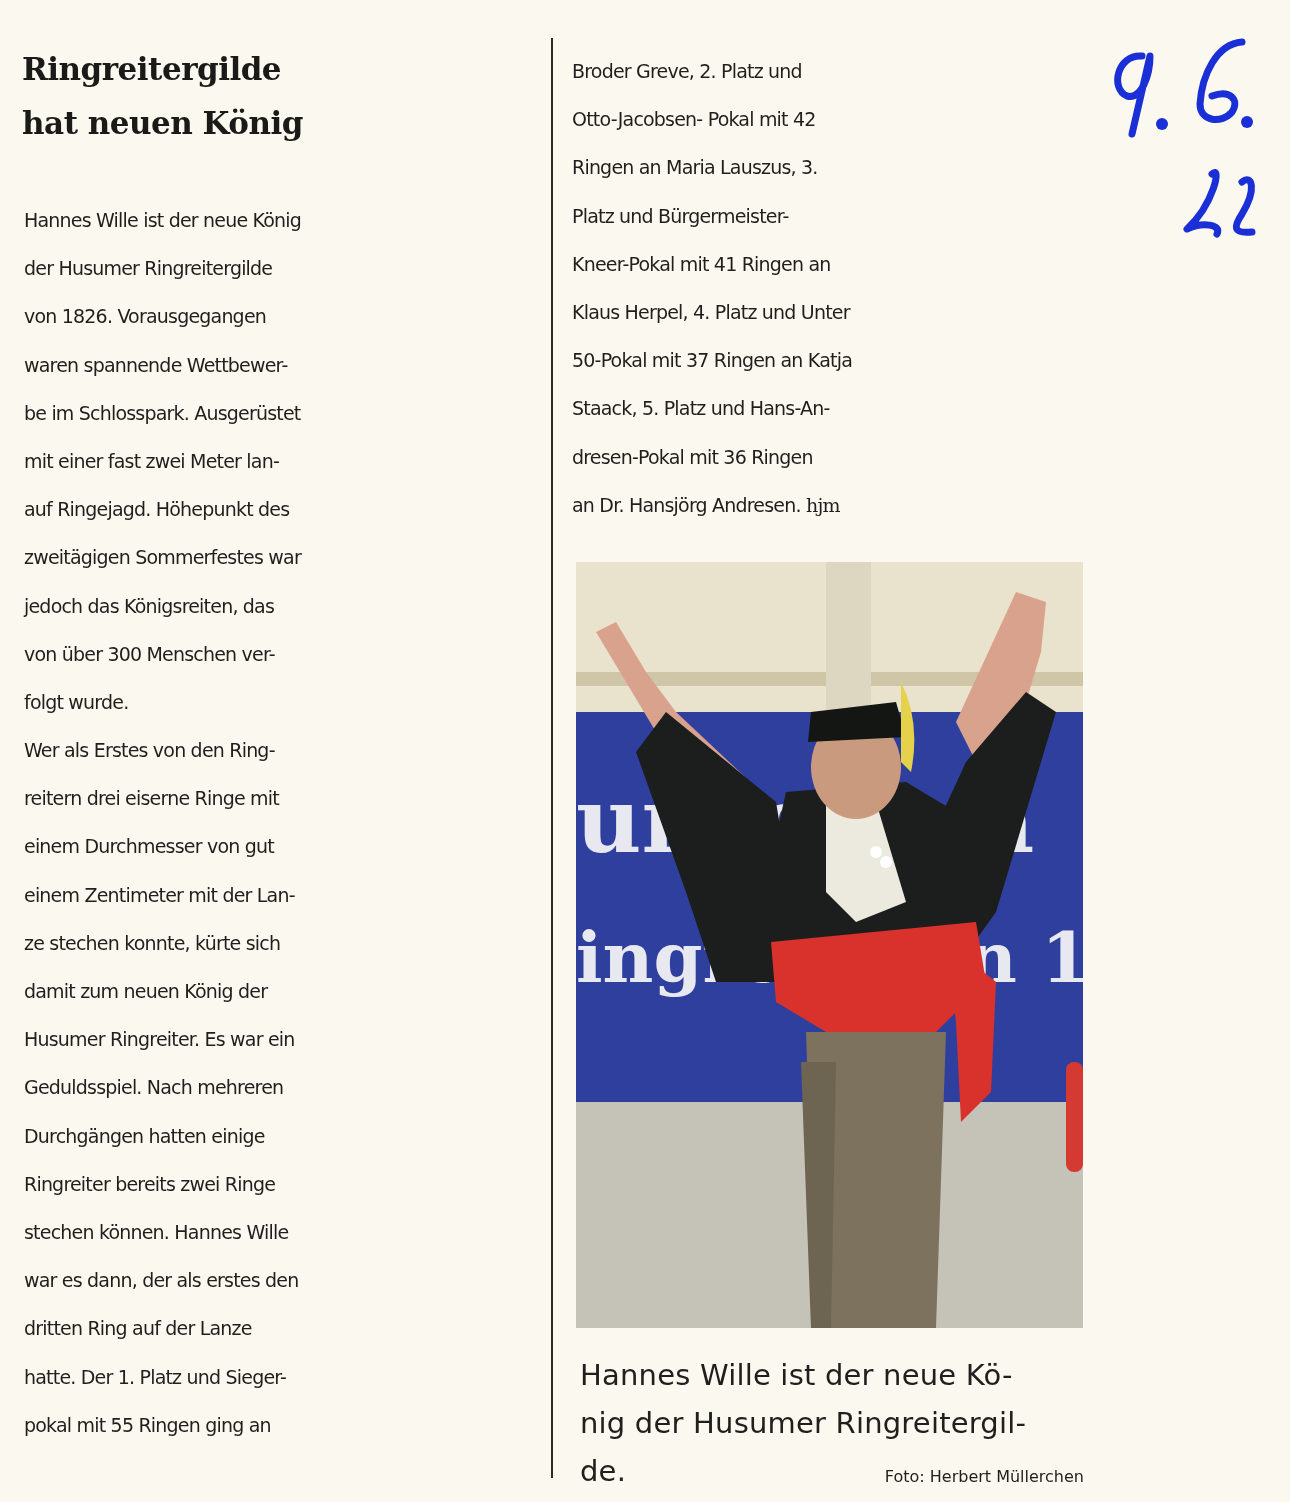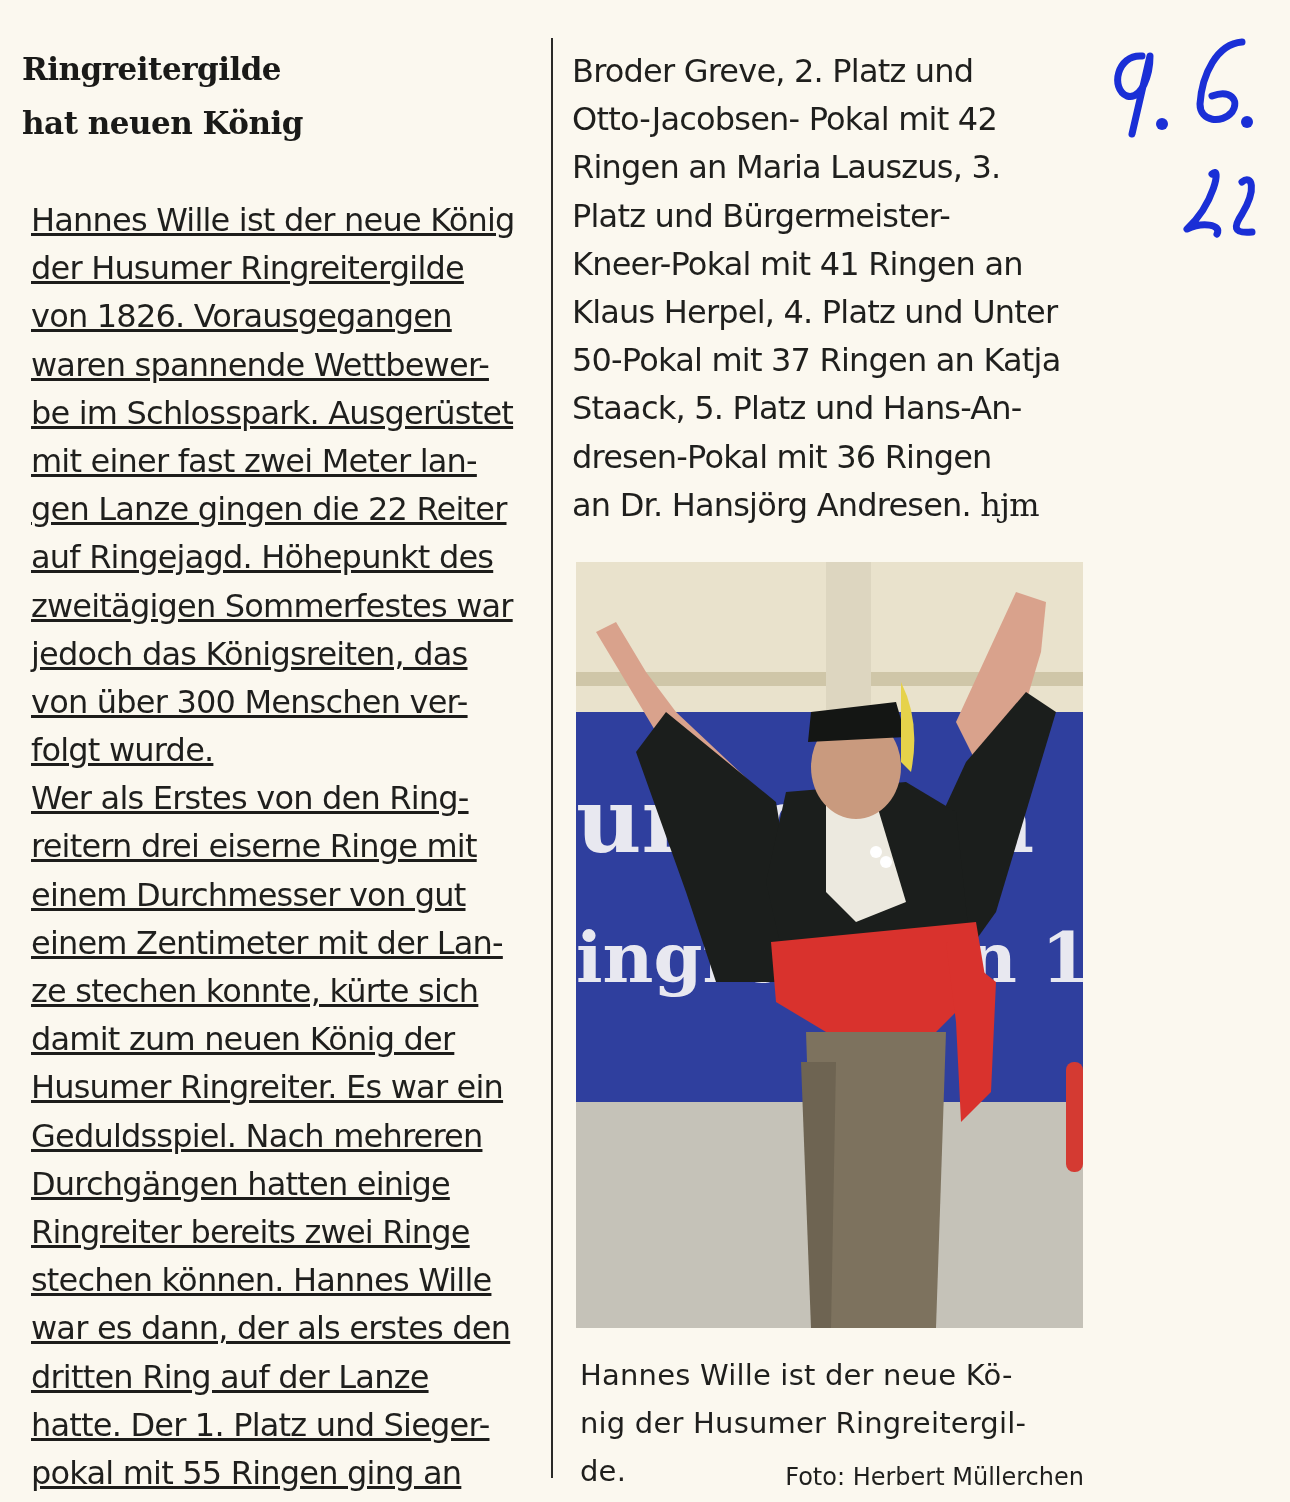--- a/index.html
+++ b/index.html
@@ -9,66 +9,65 @@
     position: relative;
     color: #1d1d1b;
   }
   .headline {
     position: absolute; left: 22px; top: 42px; width: 520px;
     font-family: "DejaVu Serif", "Liberation Serif", serif;
     font-weight: bold; font-size: 31px; line-height: 54px;
     letter-spacing: -0.5px; color: #1a1a18; margin: 0;
   }
   .col-left {
-    position: absolute; left: 31px; top: 196px; width: 512px; text-decoration: underline;
+    position: absolute; left: 24px; top: 196px; width: 512px;
   }
   .col-right {
     position: absolute; left: 572px; top: 47px; width: 512px;
   }
   .line {
     font-family: "DejaVu Sans", "Liberation Sans", sans-serif;
-    font-size: 32px; line-height: 48.2px; height: 48.2px;
+    font-size: 19px; line-height: 48.2px; height: 48.2px;
     white-space: nowrap; letter-spacing: -0.8px; color: #1f1f1d;
   }
   .sig { font-family: "DejaVu Serif", serif; }
   .divider {
     position: absolute; left: 551px; top: 38px; width: 2px; height: 1440px;
     background: #2a2a28;
   }
   .photo {
     position: absolute; left: 576px; top: 562px; width: 507px; height: 766px;
     overflow: hidden; background: #e6dfca;
   }
   .caption {
     position: absolute; left: 580px; top: 1340px; width: 504px; margin-top: 11px;
   }
   .caption .line { font-size: 29px; line-height: 48px; height: 48px; letter-spacing: 0.2px; }
   .credit {
-    font-size: 24px; letter-spacing: 0; float: right; margin-top: 6px;
+    font-size: 16px; letter-spacing: 0; float: right; margin-top: 6px;
   }
   .handwritten {
     position: absolute; left: 1092px; top: 34px; width: 190px; height: 220px;
   }
 </style>
 </head>
 <body>
 
 <h1 class="headline">
   <div>Ringreitergilde</div>
   <div>hat neuen König</div>
 </h1>
 
 <div class="col-left">
   <div class="line">Hannes Wille ist der neue König</div>
   <div class="line">der Husumer Ringreitergilde</div>
   <div class="line">von 1826. Vorausgegangen</div>
   <div class="line">waren spannende Wettbewer-</div>
   <div class="line">be im Schlosspark. Ausgerüstet</div>
   <div class="line">mit einer fast zwei Meter lan-</div>
-  <div class="line">gen Lanze gingen die 22 Reiter</div>
   <div class="line">auf Ringejagd. Höhepunkt des</div>
   <div class="line">zweitägigen Sommerfestes war</div>
   <div class="line">jedoch das Königsreiten, das</div>
   <div class="line">von über 300 Menschen ver-</div>
   <div class="line">folgt wurde.</div>
   <div class="line">Wer als Erstes von den Ring-</div>
   <div class="line">reitern drei eiserne Ringe mit</div>
   <div class="line">einem Durchmesser von gut</div>
   <div class="line">einem Zentimeter mit der Lan-</div>
   <div class="line">ze stechen konnte, kürte sich</div>

